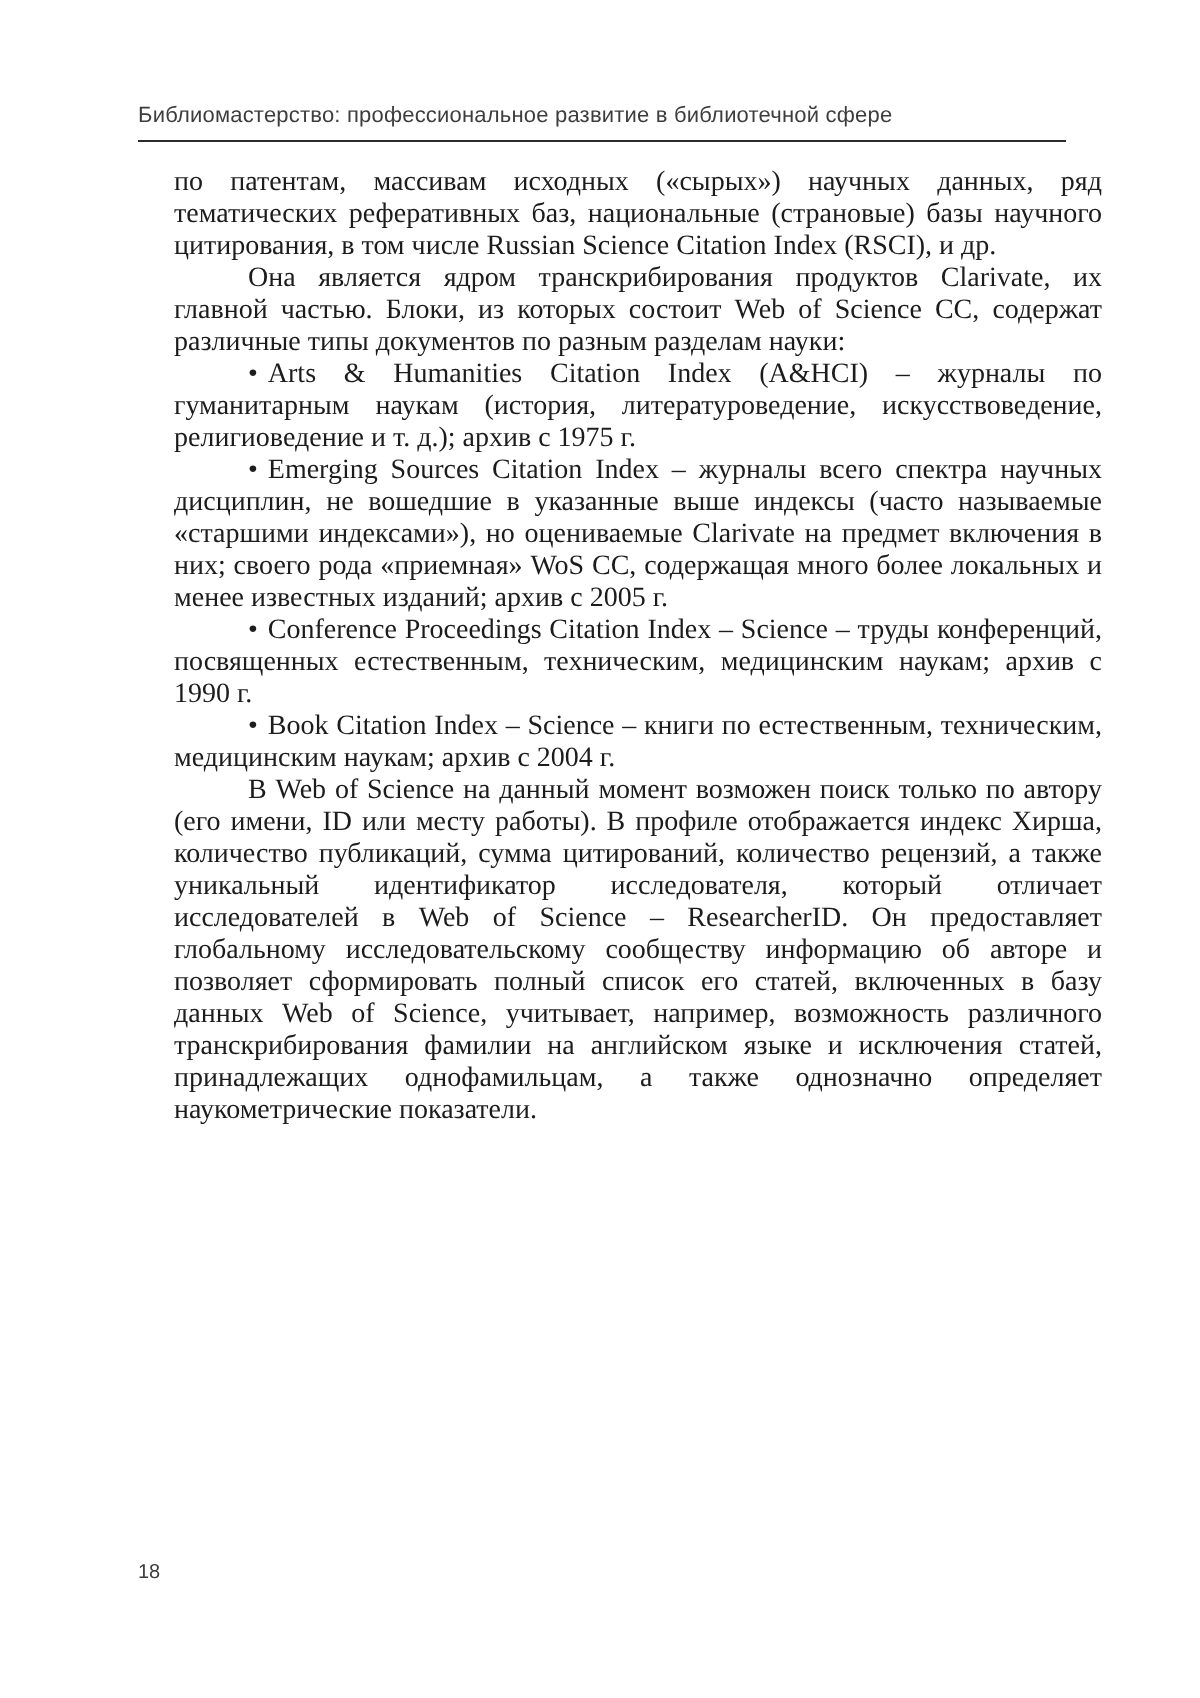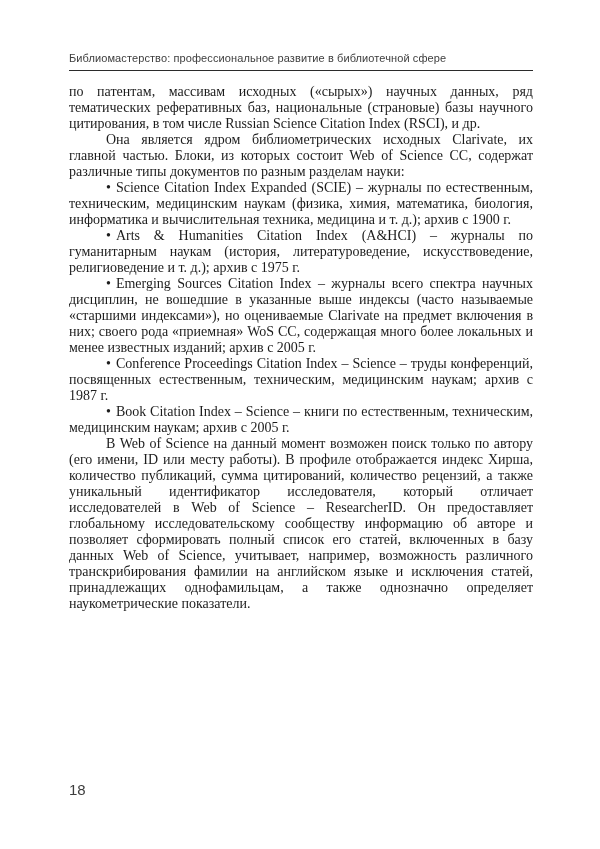--- a/index.html
+++ b/index.html
@@ -29,21 +29,21 @@
   .header-rule {
     position: absolute;
     left: 69px;
     top: 70px;
     width: 464px;
     height: 1px;
     background: var(--rule, #2b2b2b);
   }
   .page-body {
     position: absolute;
-    left: 69px;
+    left: 87px;
     top: 84px;
     width: 464px;
     font-family: "Liberation Serif", serif;
     font-size: 14px;
     line-height: 16px;
     text-align: justify;
     color: var(--body-text, #1c1c1c);
     -webkit-hyphens: auto;
     hyphens: auto;
   }
@@ -56,34 +56,33 @@
     text-indent: 0;
   }
   .bullet-marker {
     margin-right: 5px;
   }
   .page-number {
     position: absolute;
     left: 69px;
     top: 781px;
     font-family: "Liberation Sans", sans-serif;
-    font-size: 15px;
+    font-size: 10px;
     color: var(--header-text, #3d3d3d);
   }
 </style>
 </head>
 <body>
 
 <div class="page">
   <div class="running-header">Библиомастерство: профессиональное развитие в библиотечной сфере</div>
   <div class="header-rule"></div>
   <div class="page-body">
       <p class="para continuation"><span>по патентам, массивам исходных («сырых») научных данных, ряд тематических реферативных баз, национальные (страновые) базы научного цитирования, в том числе Russian Science Citation Index (RSCI), и др.</span></p>
-      <p class="para indent"><span>Она является ядром библиометрических исходных Clarivate, их главной частью. Блоки, из которых состоит Web of Science CC, содержат различные типы документов по разным разделам науки:</span></p>
-      <p class="para bullet"><span class="bullet-marker">•</span><span>Science Citation Index Expanded (SCIE) – журналы по естественным, техническим, медицинским наукам (физика, химия, математика, биология, информатика и вычислительная техника, медицина и т. д.); архив с 1900 г.</span></p>
+      <p class="para indent"><span>Она является ядром транскрибирования продуктов Clarivate, их главной частью. Блоки, из которых состоит Web of Science CC, содержат различные типы документов по разным разделам науки:</span></p>
       <p class="para bullet"><span class="bullet-marker">•</span><span>Arts &amp; Humanities Citation Index (A&amp;HCI) – журналы по гуманитарным наукам (история, литературоведение, искусствоведение, религиоведение и т. д.); архив с 1975 г.</span></p>
       <p class="para bullet"><span class="bullet-marker">•</span><span>Emerging Sources Citation Index – журналы всего спектра научных дисциплин, не вошедшие в указанные выше индексы (часто называемые «старшими индексами»), но оцениваемые Clarivate на предмет включения в них; своего рода «приемная» WoS CC, содержащая много более локальных и менее известных изданий; архив с 2005 г.</span></p>
-      <p class="para bullet"><span class="bullet-marker">•</span><span>Conference Proceedings Citation Index – Science – труды конференций, посвященных естественным, техническим, медицинским наукам; архив с 1987 г.</span></p>
-      <p class="para bullet"><span class="bullet-marker">•</span><span>Book Citation Index – Science – книги по естественным, техническим, медицинским наукам; архив с 2005 г.</span></p>
+      <p class="para bullet"><span class="bullet-marker">•</span><span>Conference Proceedings Citation Index – Science – труды конференций, посвященных естественным, техническим, медицинским наукам; архив с 1990 г.</span></p>
+      <p class="para bullet"><span class="bullet-marker">•</span><span>Book Citation Index – Science – книги по естественным, техническим, медицинским наукам; архив с 2004 г.</span></p>
       <p class="para indent"><span>В Web of Science на данный момент возможен поиск только по автору (его имени, ID или месту работы). В профиле отображается индекс Хирша, количество публикаций, сумма цитирований, количество рецензий, а также уникальный идентификатор исследователя, который отличает исследователей в Web of Science – ResearcherID. Он предоставляет глобальному исследовательскому сообществу информацию об авторе и позволяет сформировать полный список его статей, включенных в базу данных Web of Science, учитывает, например, возможность различного транскрибирования фамилии на английском языке и исключения статей, принадлежащих однофамильцам, а также однозначно определяет наукометрические показатели.</span></p>
     </div>
   <div class="page-number">18</div>
 </div>
 
 </body></html>

